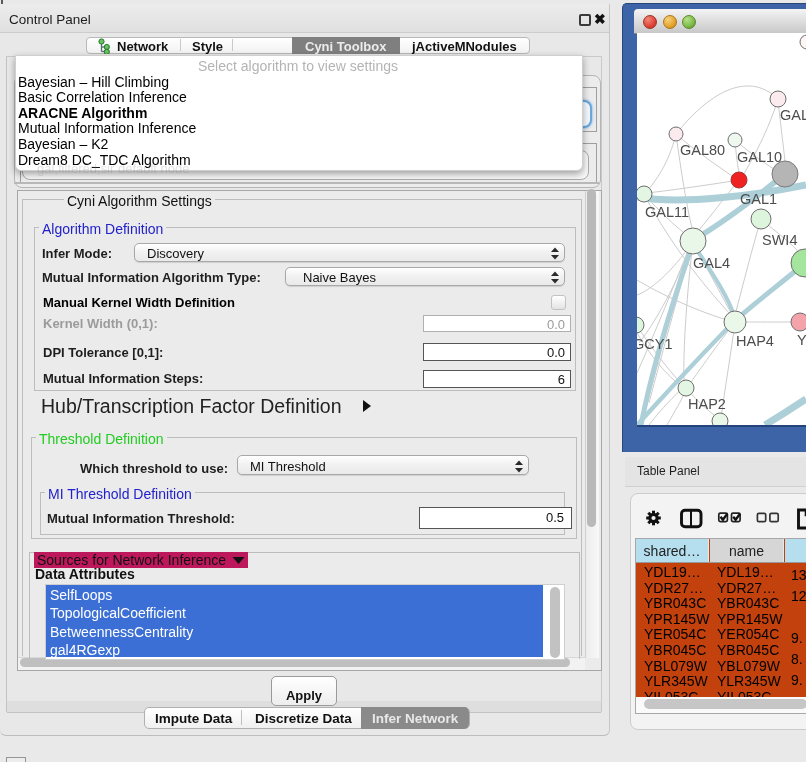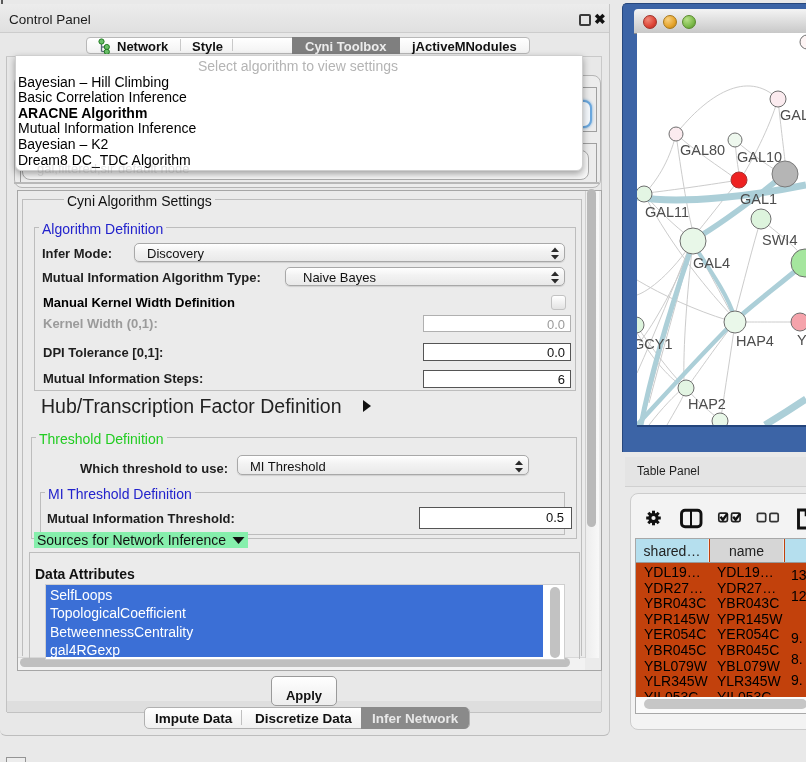--- a/index.html
+++ b/index.html
@@ -118,21 +118,21 @@
     </svg>
 </div>
 
 <div class="abs" style="left:40px;top:492px;width:523px;height:41px;border:1px solid #bdbdbd;"></div>
 <div class="abs" style="left:45px;top:486px;background:#ebebeb;padding:0 3px;font-size:14px;color:#2222cc;">MI Threshold Definition</div>
 
 <div class="lbl abs" style="left:47px;top:511px;">Mutual Information Threshold:</div>
 <div class="field" style="left:419px;top:507px;width:144px;height:18px;border:1px solid #555;color:#111;padding:2px 7px 0 0;">0.5</div>
 
 <div class="abs" style="left:29px;top:552px;width:549px;height:106px;border:1px solid #bdbdbd;border-bottom:none;"></div>
-<div class="abs" style="left:34px;top:532px;background:#86efac;padding:0 3px;font-size:14px;color:#111;">Sources for Network Inference <svg width="13" height="9" style="margin-left:2px;">
+<div class="abs" style="left:34px;top:552px;background:#be185d;padding:0 3px;font-size:14px;color:#111;">Sources for Network Inference <svg width="13" height="9" style="margin-left:2px;">
       <path d="M0.5 1 L12.5 1 L6.5 8 Z" fill="#111"></path>
     </svg></div>
 
 <div class="abs" style="left:35px;top:566px;font-size:14px;font-weight:bold;color:#111;">Data Attributes</div>
 
 <div class="abs" style="left:45px;top:584px;width:518px;height:74px;background:#ffffff;border:1px solid #cfcfcf;"></div>
 <div class="abs" style="left:46px;top:585px;width:497px;height:72px;background:#3b6fd6;"></div>
 <div class="abs" style="left:50px;top:586px;font-size:14px;color:#ffffff;line-height:18.4px;">SelfLoops<br>TopologicalCoefficient<br>BetweennessCentrality<br>gal4RGexp</div>
 <div class="abs" style="left:550px;top:587px;width:10px;height:71px;background:#c2c2c2;border-radius:5px;"></div>
 

